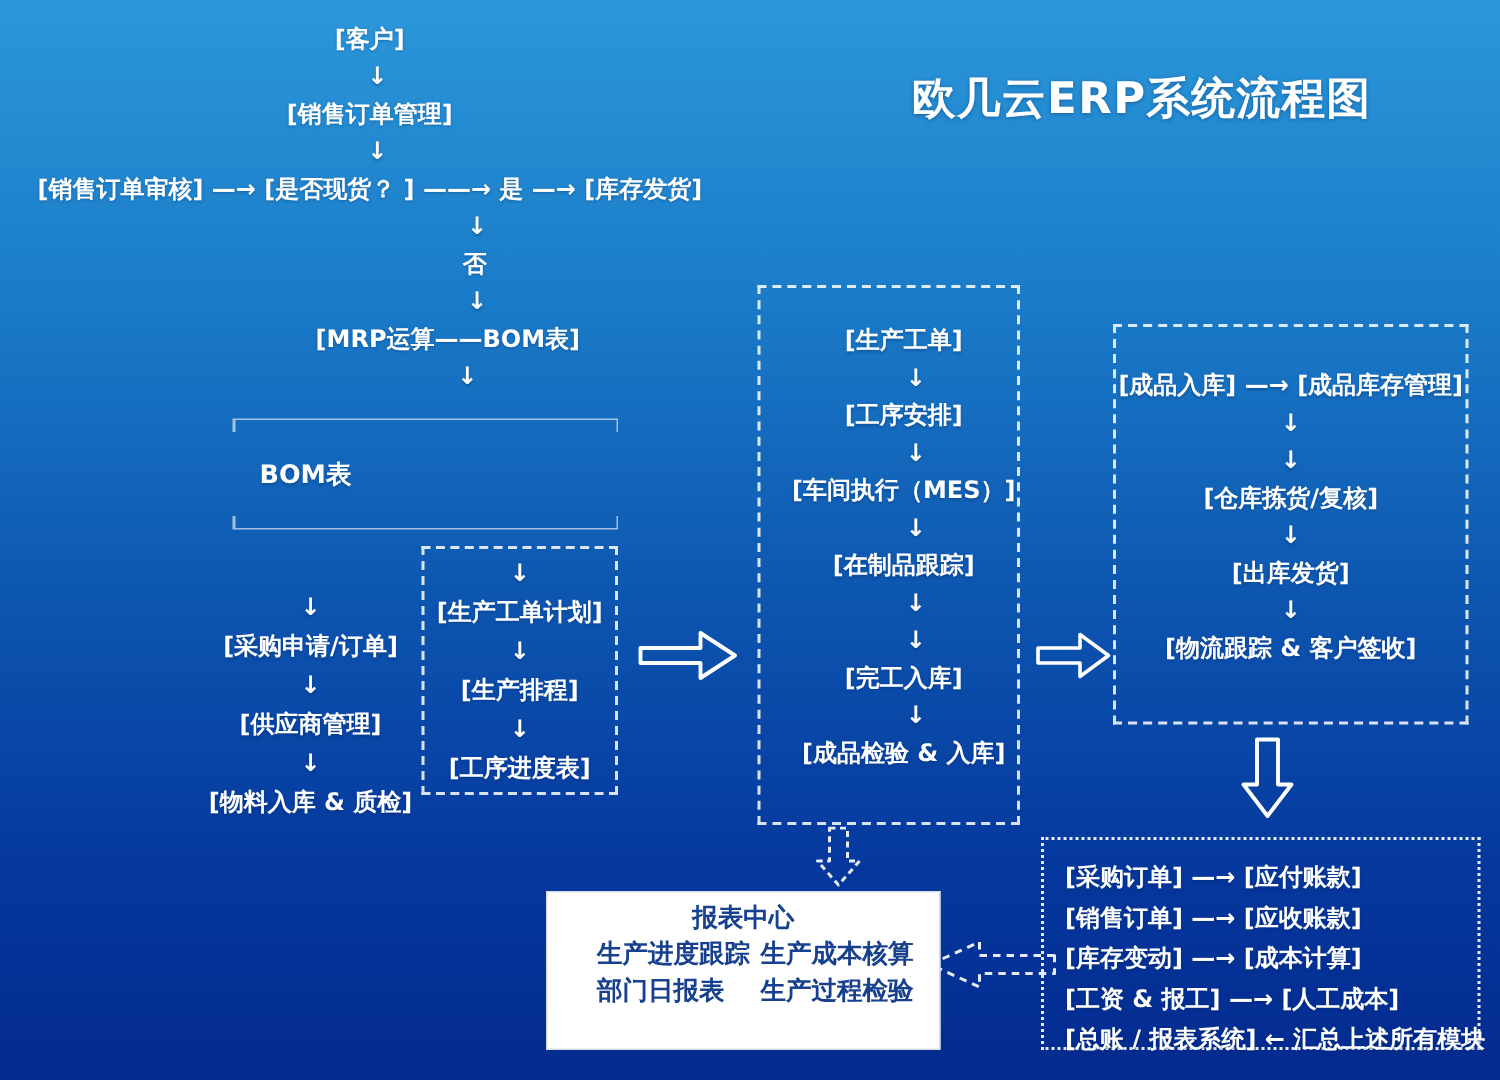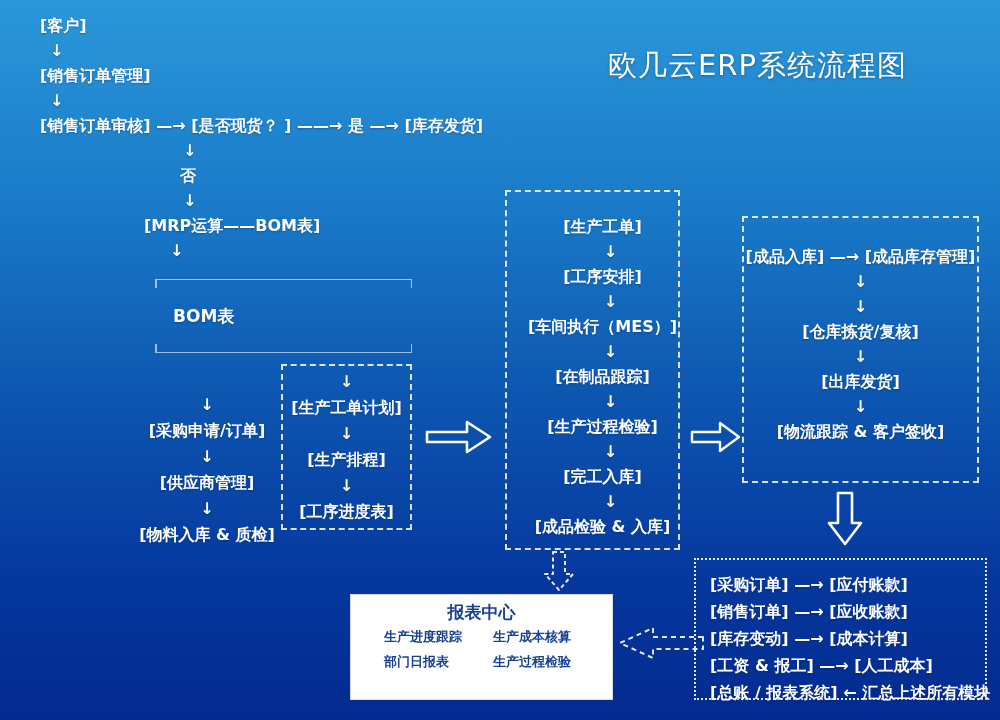--- a/index.html
+++ b/index.html
@@ -9,26 +9,26 @@
   .canvas {
     position:relative; width:1000px; height:720px;
     background:linear-gradient(180deg,#2b97da 0%, #1a7bc8 28%, #0d56b0 55%, #05389e 80%, #032a8f 100%);
   }
 
   .wtxt { color:#ffffff; font-size:16px; font-weight:bold;
           text-shadow:0 1px 2px rgba(0,35,90,.35); white-space:nowrap; }
 
   .page-title {
     position:absolute; left:608px; top:46px;
-    color:#fff; font-size:29px; font-weight:normal; letter-spacing:1px;
+    color:#fff; font-size:29px; font-weight:bold; letter-spacing:1px;
     text-shadow:0 1px 3px rgba(0,35,90,.4); white-space:nowrap;
   }
 
   
-  .top-flow { position:absolute; left:40px; top:13px; }
+  .top-flow { position:absolute; left:25px; top:13px;text-align:center; }
   .top-flow .ln { height:25px; line-height:25px; }
   .ml10 { margin-left:10px; } .ml120 { margin-left:104px; }
   .ml130 { margin-left:130px; } .ml140 { margin-left:140px; } .ml143 { margin-left:143px; }
 
   
   .mrp-frame {
     position:absolute; left:155px; top:279px; width:257px; height:74px;
     border-top:1.5px solid rgba(255,255,255,.6);
     border-bottom:1.5px solid rgba(255,255,255,.6);
     display:flex; align-items:center;
@@ -60,26 +60,26 @@
   .warehouse-box .ln { height:25px; line-height:25px; }
 
   .finance-box {
     position:absolute; left:694px; top:558px; width:293px; height:142px;
     border:2px dotted rgba(255,255,255,.9); padding:11px 0 0 14px;
   }
   .finance-box .ln { height:27px; line-height:27px; font-size:16px; }
 
   
   .report-box {
-    position:absolute; left:350px; top:594px; width:263px; height:106px;
+    position:absolute; left:364px; top:594px; width:263px; height:106px;
     background:#ffffff; border:1px solid #d8dde4;
     color:#17418f; padding-top:5px;
   }
   .report-box .rtitle { text-align:center; font-size:17px; height:24px; line-height:24px; font-weight:bold; }
-  .report-box .rrow { display:flex; padding-left:33px; height:25px; line-height:25px; font-size:13px; font-weight:bold; white-space:nowrap; }
+  .report-box .rrow { display:flex; padding-left:33px; height:25px; line-height:25px; font-size:17px; font-weight:bold; white-space:nowrap; }
   .report-box .rrow .c1 { width:109px; }
 
   .arrow-svg { position:absolute; }
   svg { display:block; }
 </style>
 </head>
 <body>
 
 <div class="canvas">
 
@@ -132,21 +132,20 @@
 
   <div class="dash-box production-box">
     <div class="ln wtxt">[生产工单]</div>
     <div class="ln wtxt arr">↓</div>
     <div class="ln wtxt">[工序安排]</div>
     <div class="ln wtxt arr">↓</div>
     <div class="ln wtxt">[车间执行（MES）]</div>
     <div class="ln wtxt arr">↓</div>
     <div class="ln wtxt">[在制品跟踪]</div>
     <div class="ln wtxt arr">↓</div>
-    <div class="ln wtxt">[生产过程检验]</div>
     <div class="ln wtxt arr">↓</div>
     <div class="ln wtxt">[完工入库]</div>
     <div class="ln wtxt arr">↓</div>
     <div class="ln wtxt">[成品检验 &amp; 入库]</div>
   </div>
 
   <div class="arrow-svg" style="left:690px; top:419px;">
     <svg width="52" height="36" viewBox="0 0 52 36">
       <polygon points="2,13 30,13 30,4 49,18 30,32 30,23 2,23" fill="none" stroke="#ffffff" stroke-width="2.4" stroke-linejoin="round"></polygon>
     </svg>

